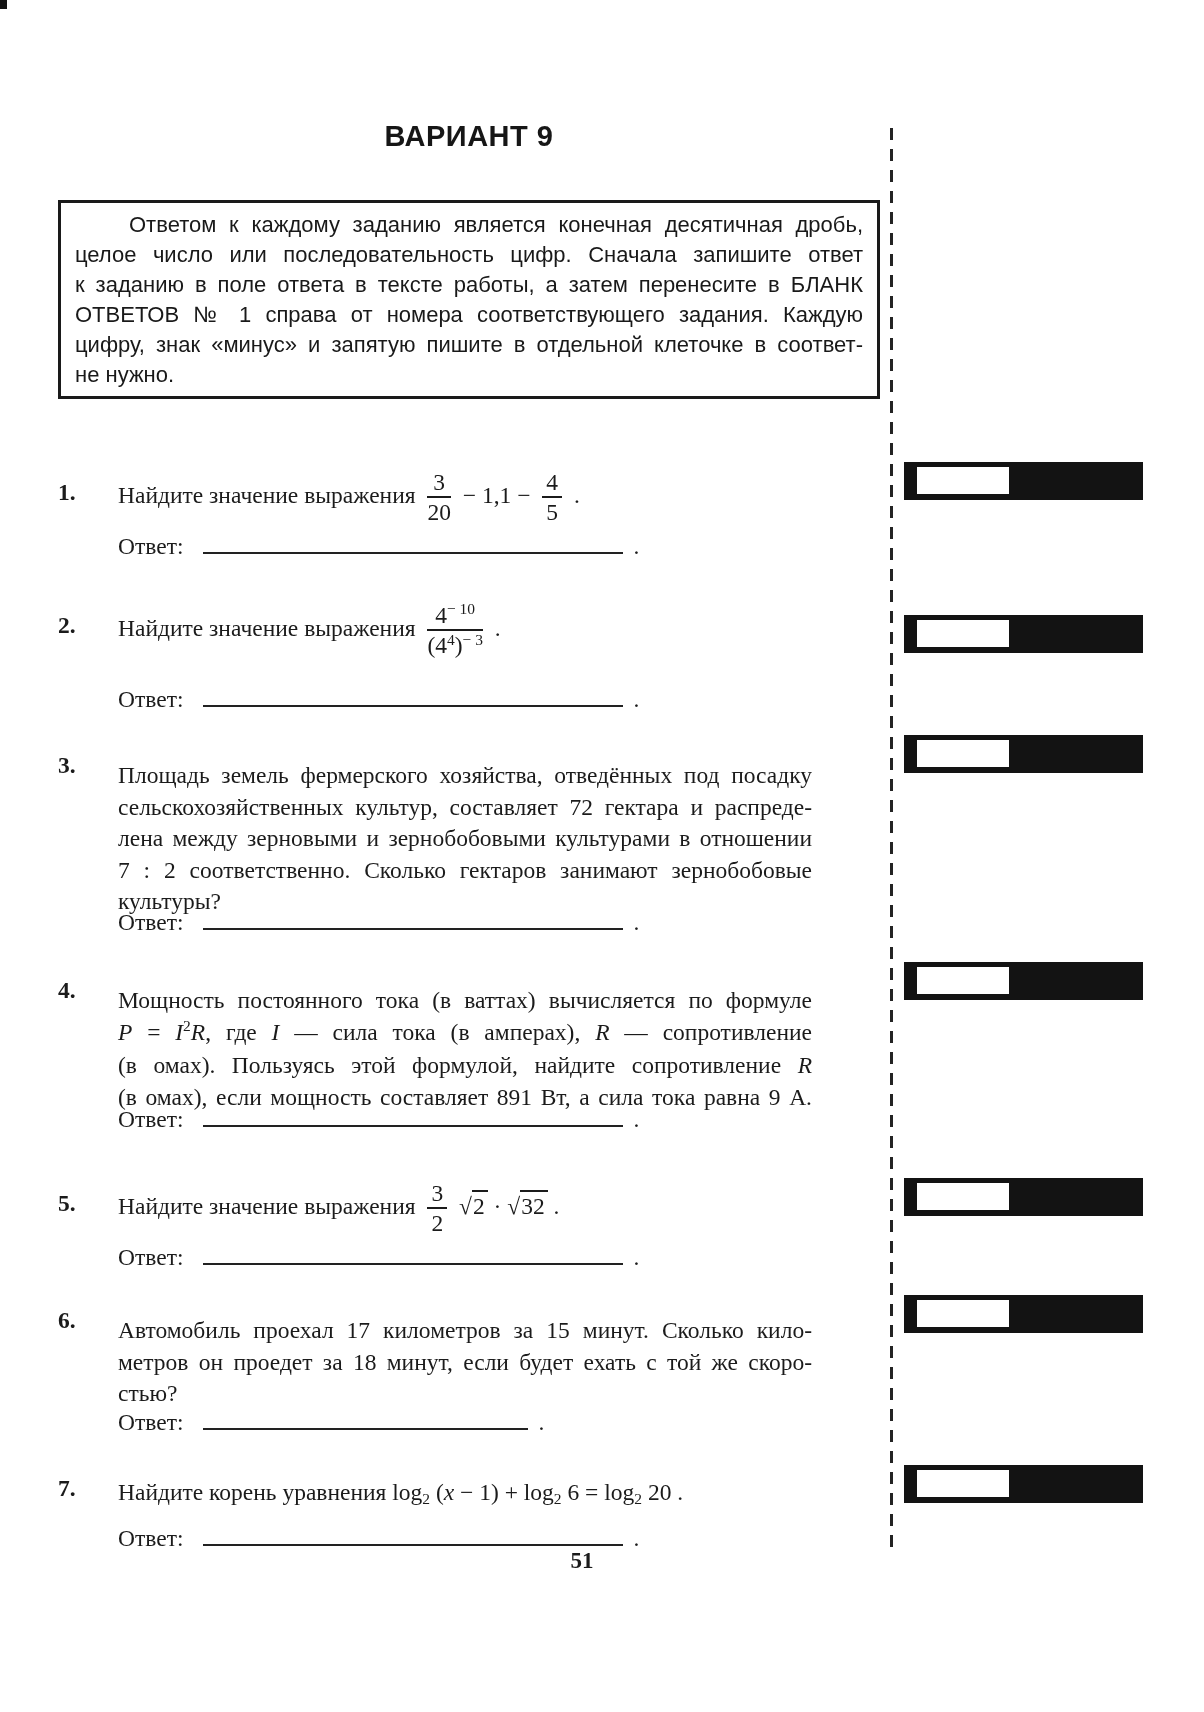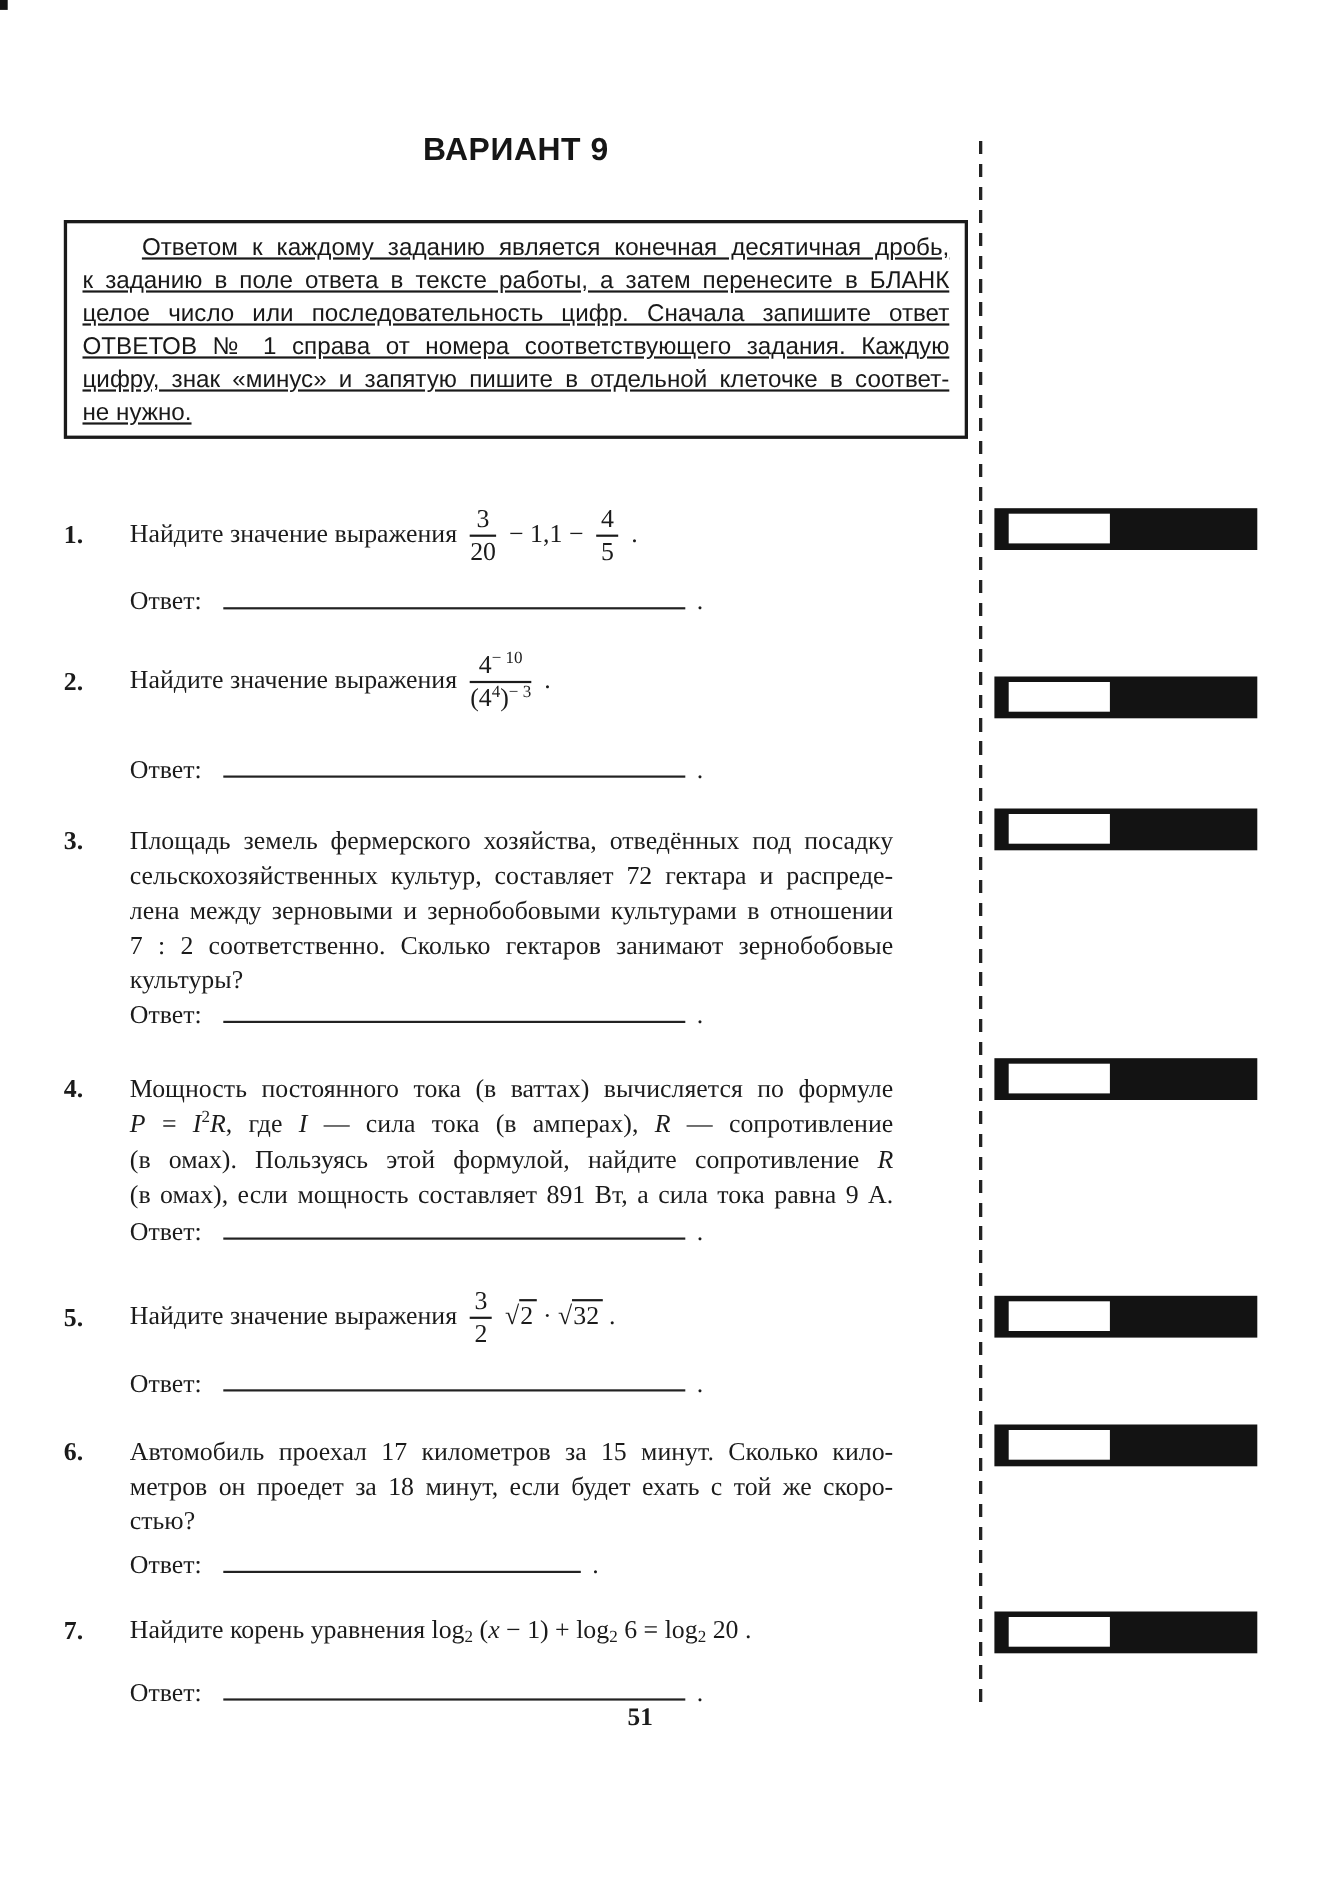--- a/index.html
+++ b/index.html
@@ -13,30 +13,30 @@
   .title{
     left:58px;top:120px;width:822px;text-align:center;
     font-family:"Liberation Sans","DejaVu Sans",sans-serif;
     font-weight:bold;font-size:29px;letter-spacing:0.5px;color:#161616;
   }
   
   .ibox{
     left:58px;top:200px;width:822px;box-sizing:border-box;
     border:3px solid #1a1a1a;padding:7px 14px 6px 14px;
     font-family:"Liberation Sans","DejaVu Sans",sans-serif;
-    font-size:22px;line-height:30px;color:#191919;text-decoration:underline;
+    font-size:22px;line-height:30px;color:#191919;
   }
   .ibox .jline{text-align:justify;text-align-last:justify;}
   .ibox .firstline{text-indent:54px;}
   .ibox .lastline{text-align:center;text-align-last:left;}
   
   .prob{position:absolute;left:58px;width:754px;display:flex;font-size:23.5px;line-height:31.5px;}
   .prob.vcenter{align-items:center;}
   .prob .num{flex:0 0 60px;width:60px;font-weight:bold;}
-  .prob .body{flex:1 1 auto;}
+  .prob .body{flex:1 1 auto;margin-top:10px;}
   .jl{text-align:justify;text-align-last:justify;}
   .mvar{font-style:italic;}
   .sup{font-size:0.66em;position:relative;top:-0.55em;letter-spacing:0;text-align:center;}
   .sub{font-size:0.66em;position:relative;top:0.28em;}
   .frac{display:inline-block;vertical-align:middle;text-align:center;line-height:1.12;margin:0 6px;}
   .frac .fn{display:block;border-bottom:2px solid #1b1b1b;padding:0 4px 1px 4px;}
   .frac .fd{display:block;padding-top:1px;}
   .rad{white-space:nowrap;}
   .radicand{border-top:2.2px solid #1b1b1b;padding:1px 3px 0 1px;}
   
@@ -58,22 +58,22 @@
 </style>
 </head>
 <body>
 
 <div class="abs corner-speck"></div>
 
 <div class="abs title">ВАРИАНТ 9</div>
 
 <div class="abs ibox">
   <div class="jline firstline">Ответом к каждому заданию является конечная десятичная дробь,</div>
+  <div class="jline">целое число или последовательность цифр. Сначала запишите ответ</div>
   <div class="jline">к заданию в поле ответа в тексте работы, а затем перенесите в БЛАНК</div>
-  <div class="jline">целое число или последовательность цифр. Сначала запишите ответ</div>
   <div class="jline">ОТВЕТОВ № 1 справа от номера соответствующего задания. Каждую</div>
   <div class="jline">цифру, знак «минус» и запятую пишите в отдельной клеточке в соответ-</div>
   <div class="lastline">не нужно.</div>
 </div>
 
 <div class="prob vcenter" style="top:459px;">
   <span class="num">1.</span>
   <span class="body">
     <span>Найдите значение выражения</span>
     <span class="frac"><span class="fn">3</span><span class="fd">20</span></span>

